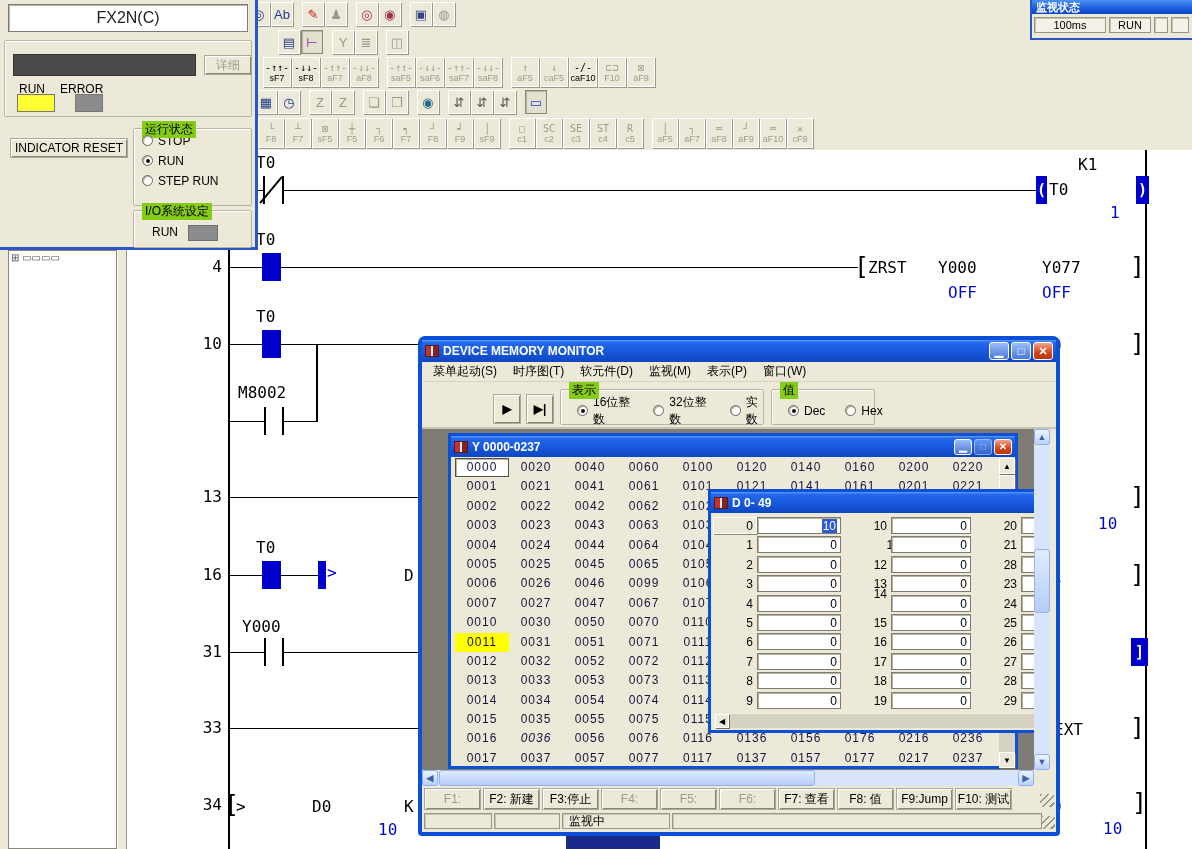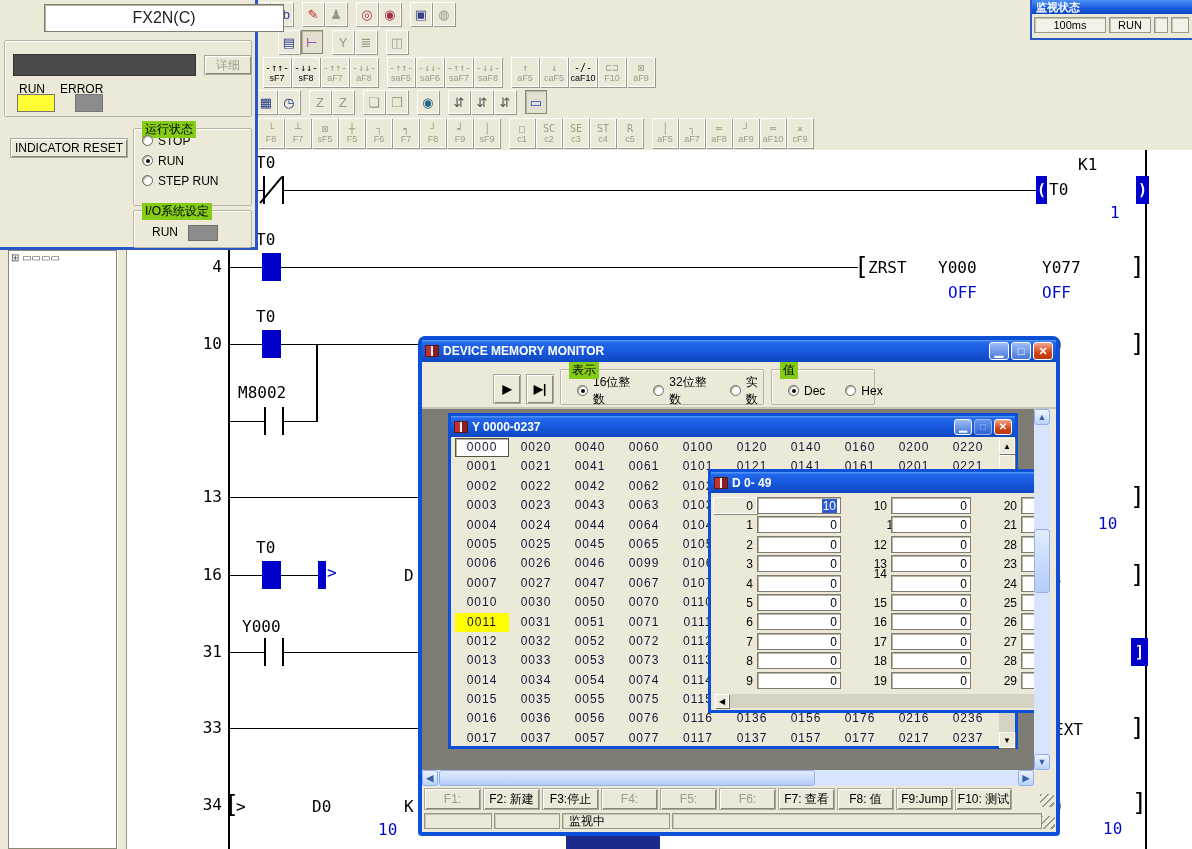--- a/index.html
+++ b/index.html
@@ -26,21 +26,21 @@
   .lbtn .g { font-size:10px; line-height:11px; font-family:"DejaVu Sans Mono",monospace; }
   .lbtn .l { font-size:9px; line-height:10px; }
   .lbtn.off { color:#9e9b8e; }
   .lbtn.on { color:#000; }
 
   
   #plc-panel { position:absolute; left:0; top:0; width:258px; height:250px; background:#ece9d8;
                border-right:3px solid #2a56c6; border-bottom:3px solid #2a56c6; z-index:40; }
   #plc-title { position:absolute; left:8px; top:4px; width:240px; height:28px; background:#fff;
                border:1px solid #7f7c6f; box-shadow:inset 1px 1px 0 #b8b4a4;
-               text-align:center; font-size:16px; color:#222; line-height:26px;margin-left:36px; }
+               text-align:center; font-size:16px; color:#222; line-height:26px; }
   #led-box { position:absolute; left:4px; top:40px; width:248px; height:77px; }
   #lcd-bar { position:absolute; left:8px; top:13px; width:183px; height:22px; background:#4a4a4a;
              border:1px solid #333; }
   #detail-btn { position:absolute; left:199px; top:14px; width:48px; height:20px; text-align:center;
                 line-height:18px; color:#9e9b8e; font-size:12px; }
   .led-label { position:absolute; top:41px; font-size:12px; color:#000; }
   .led { position:absolute; top:53px; height:18px; border:1px solid #777; }
 
   #indicator-reset { position:absolute; left:10px; top:138px; width:118px; height:20px; font-size:12px;
                      text-align:center; line-height:18px; color:#000; }
@@ -462,20 +462,28 @@
 <div id="dmm" class="xp-win">
   <div class="xp-title">
     <span class="win-icon"></span>
     <span>DEVICE MEMORY MONITOR</span>
     <span class="cap">
       <span class="cap-btn">▁</span>
       <span class="cap-btn">□</span>
       <span class="cap-btn close">✕</span>
     </span>
   </div>
+  <div id="dmm-menubar">
+      <div class="menu-item">菜单起动(S)</div>
+      <div class="menu-item">时序图(T)</div>
+      <div class="menu-item">软元件(D)</div>
+      <div class="menu-item">监视(M)</div>
+      <div class="menu-item">表示(P)</div>
+      <div class="menu-item">窗口(W)</div>
+    </div>
   <div id="dmm-toolbar">
     <div class="play-btn raised" style="left:71px;">▶</div>
     <div class="play-btn raised" style="left:104px;">▶|</div>
     <div class="groupbox" style="position:absolute; left:138px; top:7px; width:204px; height:36px;">
       <span class="grouplabel">表示</span>
       <div id="disp-radios" style="display:flex; gap:14px; margin:9px 0 0 8px;">
           <div class="radio-row">
             <div class="radio sel"></div>
             <span>16位整数</span>
           </div>
@@ -540,21 +548,21 @@
             <div class="ycell" style="grid-area: 5 / 2;">0024</div>
             <div class="ycell" style="grid-area: 6 / 2;">0025</div>
             <div class="ycell" style="grid-area: 7 / 2;">0026</div>
             <div class="ycell" style="grid-area: 8 / 2;">0027</div>
             <div class="ycell" style="grid-area: 9 / 2;">0030</div>
             <div class="ycell" style="grid-area: 10 / 2;">0031</div>
             <div class="ycell" style="grid-area: 11 / 2;">0032</div>
             <div class="ycell" style="grid-area: 12 / 2;">0033</div>
             <div class="ycell" style="grid-area: 13 / 2;">0034</div>
             <div class="ycell" style="grid-area: 14 / 2;">0035</div>
-            <div class="ycell" style="grid-area: 15 / 2;">0036</div>
+            <div class="ycell" style="grid-area: 15 / 2; font-style: italic;">0036</div>
             <div class="ycell" style="grid-area: 16 / 2;">0037</div>
             <div class="ycell" style="grid-area: 1 / 3;">0040</div>
             <div class="ycell" style="grid-area: 2 / 3;">0041</div>
             <div class="ycell" style="grid-area: 3 / 3;">0042</div>
             <div class="ycell" style="grid-area: 4 / 3;">0043</div>
             <div class="ycell" style="grid-area: 5 / 3;">0044</div>
             <div class="ycell" style="grid-area: 6 / 3;">0045</div>
             <div class="ycell" style="grid-area: 7 / 3;">0046</div>
             <div class="ycell" style="grid-area: 8 / 3;">0047</div>
             <div class="ycell" style="grid-area: 9 / 3;">0050</div>

